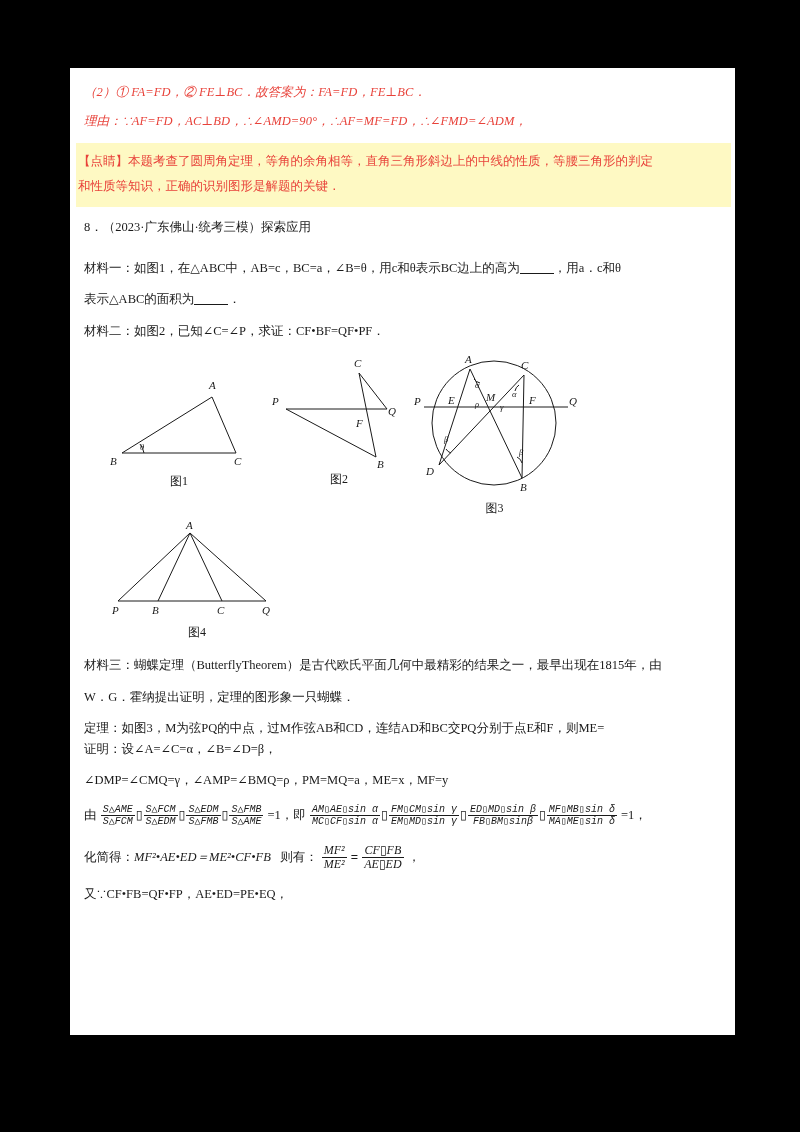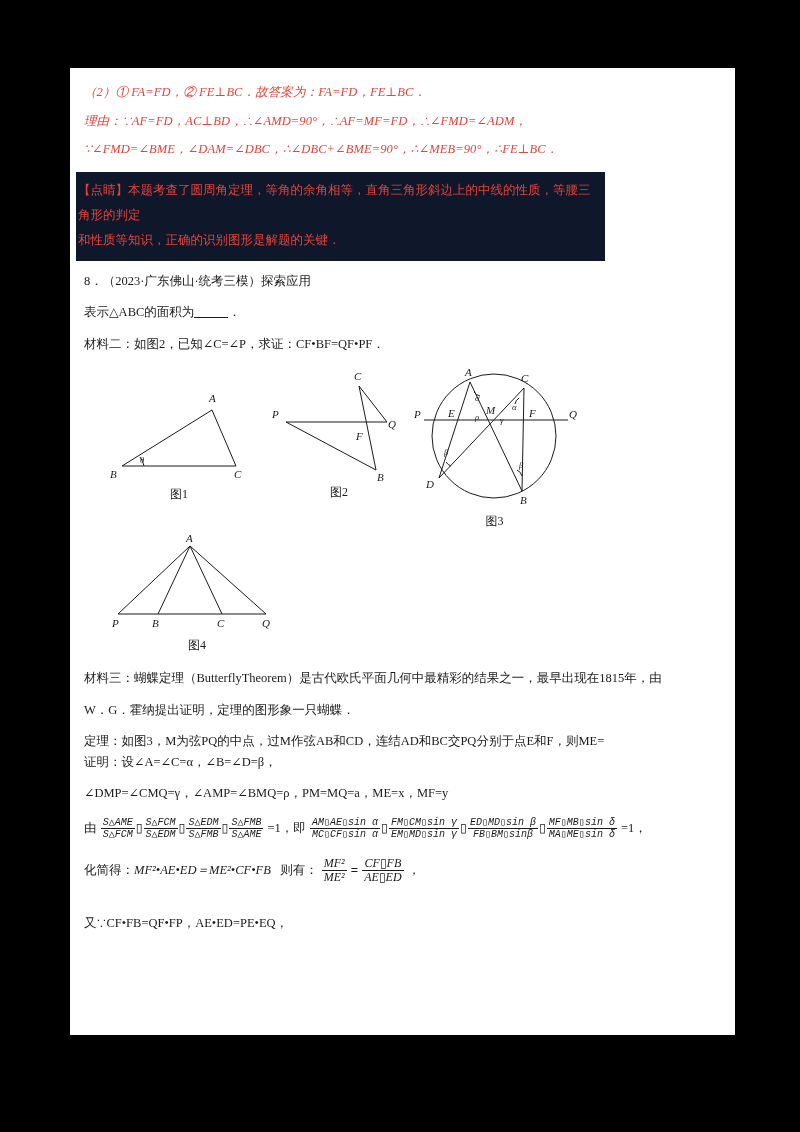--- a/index.html
+++ b/index.html
@@ -33,27 +33,27 @@
     line-height: 1;
     margin: 0 0 16px 0;
     white-space: nowrap;
     letter-spacing: 0.1px;
   }
   .red-line.first { margin-top: 6px; }
   .it { font-style: italic; }
 
   
   .tip-box {
-    background: #0f172a;
+    background: #fef9c3;
     color: #e8423a;
     font-size: 12.5px;
     line-height: 2.0;
     padding: 6px 6px 8px 2px;
     margin: 6px 0 14px -8px;
-    width: 529px;
+    width: 655px;
     box-sizing: border-box;
   }
   .tip-box p { margin: 0; }
 
   
   .bk {
     color: #1a1a1a;
     font-size: 12.5px;
     line-height: 1;
     margin: 0 0 17px 0;
@@ -106,30 +106,30 @@
 </style>
 </head>
 <body>
 
 <div class="page">
 <div class="inner">
 
   <div>
     <p class="red-line first it">（2）① FA=FD，② FE⊥BC．故答案为：FA=FD，FE⊥BC．</p>
     <p class="red-line it">理由：∵AF=FD，AC⊥BD，∴∠AMD=90°，∴AF=MF=FD，∴∠FMD=∠ADM，</p>
-    <p class="red-line it">∵∠FMD=∠BME，∠DAM=∠DBC，∴∠DBC+∠BME=90°，∴∠MEB=90°，∴FE⊥BC．</p>
   </div>
 
   <div class="tip-box">
     <p>【点睛】本题考查了圆周角定理，等角的余角相等，直角三角形斜边上的中线的性质，等腰三角形的判定</p>
     <p>和性质等知识，正确的识别图形是解题的关键．</p>
   </div>
 
-  <p class="bk" style="margin-bottom:19px;">8．（2023·广东佛山·统考三模）探索应用</p>
-
+  <p class="bk" style="margin-bottom:28px;">8．（2023·广东佛山·统考三模）探索应用</p>
+
+  <p class="bk" style="margin-bottom:19px;"><span>材料一：如图1，在△ABC中，AB=c，BC=a，∠B=θ，用c和θ表示BC边上的高为</span><span class="blank"></span><span>，用a．c和θ</span></p>
 
   <p class="bk" style="margin-bottom:19px;"><span>表示△ABC的面积为</span><span class="blank"></span><span>．</span></p>
 
   <p class="bk" style="margin-bottom:14px;">材料二：如图2，已知∠C=∠P，求证：CF•BF=QF•PF．</p>
 
   <div style="position:relative;height:180px;">
 
     <div style="position:absolute;left:20px;top:10px;width:150px;">
       <svg width="150" height="110" viewBox="0 0 150 110">
         <line x1="18" y1="92" x2="132" y2="92"></line>
@@ -264,16 +264,16 @@
       <span class="den">ME²</span>
     </span>
     <span class="opbox">=</span>
     <span class="frac" style="font-size:12px;">
       <span class="num">CF▯FB</span>
       <span class="den">AE▯ED</span>
     </span>
     <span>，</span>
   </div>
 
-  <p class="bk" style="margin-top:32px;">又∵CF•FB=QF•FP，AE•ED=PE•EQ，</p>
+  <p class="bk" style="margin-top:16px;">又∵CF•FB=QF•FP，AE•ED=PE•EQ，</p>
 
 </div>
 </div>
 
 </body></html>

